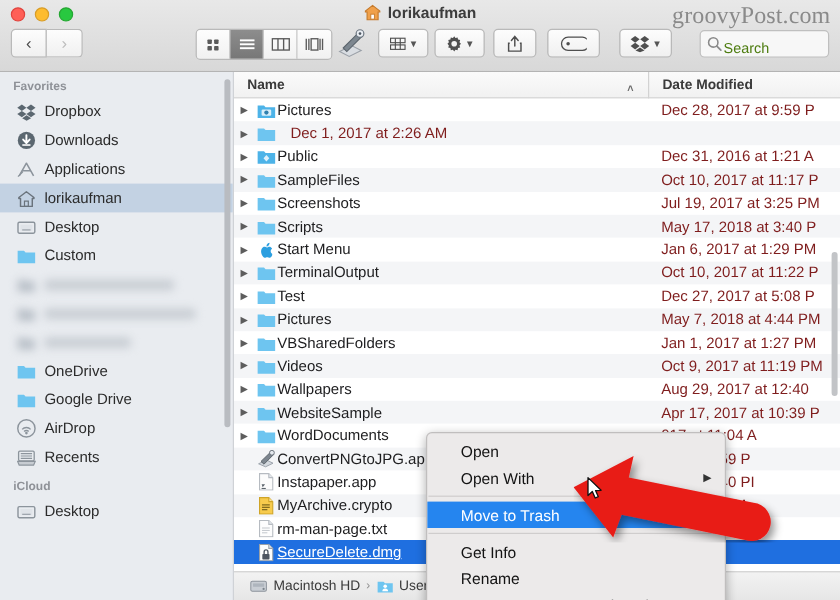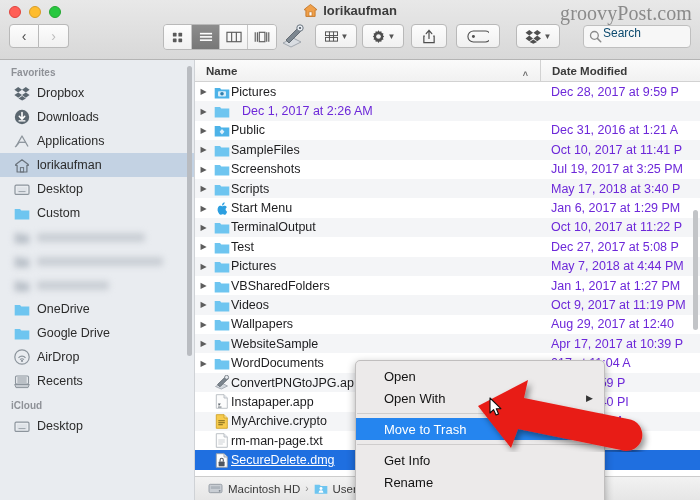--- a/index.html
+++ b/index.html
@@ -58,22 +58,22 @@
   .tbicon { position:absolute; top:24px; display:flex; align-items:center;
     justify-content:center; height:25px; }
   .tbbtn { background:linear-gradient(#fdfdfd,#f0f0f0); border:1px solid #b9b9b9;
     border-radius:4px; height:24px; display:flex; align-items:center;
     justify-content:center; gap:2px; }
   .chev { font-size:8px; color:#555; }
 
   .search {
     position:absolute; top:25px; right:9px; width:108px; height:23px;
     background:#f7f7f7; border:1px solid #bfbfbf; border-radius:4px;
-    display:flex; align-items:flex-start; gap:4px; padding-left:19px;
-    color:#0c4a6e; font-size:12px;
+    display:flex; align-items:flex-end; gap:4px; padding-left:19px;
+    color:#4d7c0f; font-size:12px;
   }
   .search .mag { position:absolute; left:5px; top:4px; }
 
   
   .sidebar {
     position:absolute; top:60px; left:0; width:195px; height:440px;
     background:#e9ecf0; border-right:1px solid #cfd2d6; overflow:hidden;
   }
   .sb-head { font-size:10px; color:#8e9197; font-weight:bold;
     padding:7px 0 3px 11px; }
@@ -101,21 +101,21 @@
 
   .rows { position:relative; }
   .row { display:flex; height:19.4px; align-items:center; font-size:12.5px; color:#1d1d1f; }
   .row.alt { background:#f4f5f7; }
   .row.sel { background:#1f6fe0; color:#fff; }
   .row.sel .date { color:#fff; }
   .tri { width:17px; text-align:center; font-size:8px; color:#5d5d5d; flex:none; }
   .ficon { width:19px; flex:none; display:flex; align-items:center; justify-content:center; }
   .fname { width:309px; overflow:hidden; white-space:nowrap; }
   .row.sel .fname { text-decoration:underline; }
-  .date { padding-left:11px; color:#6d28d9; white-space:nowrap; font-size:12.5px; }
+  .date { padding-left:11px; color:#7f1d1d; white-space:nowrap; font-size:12.5px; }
 
   .hscroll { position:absolute; left:4px; bottom:0; width:296px; height:8px;
     border-radius:4px; background:#c2c4c7; }
   .vscroll { position:absolute; right:2px; top:150px; width:5px; height:120px;
     border-radius:3px; background:#c2c4c7; }
 
   .pathbar { position:absolute; left:195px; bottom:0; width:505px; height:24px;
     background:linear-gradient(#f2f2f2,#e6e6e6); border-top:1px solid #cccccc;
     display:flex; align-items:center; gap:5px; padding-left:13px;
     font-size:11.5px; color:#3a3a3a; }
@@ -443,21 +443,21 @@
            <span class="date">Dec 31, 2016 at 1:21 A</span>
          </div>
         <div class="row alt">
            <span class="tri">▶</span>
            <span class="ficon">
             <svg width="16" height="14" viewBox="0 0 16 14">
               <path d="M.7 3 H6 l1.3 1.4H15.3V13.4H.7Z" fill="#6ec5f0"></path>
             </svg>
           </span>
            <span class="fname">SampleFiles</span>
-           <span class="date">Oct 10, 2017 at 11:41 P</span>
+           <span class="date">Oct 10, 2017 at 11:17 P</span>
          </div>
         <div class="row">
            <span class="tri">▶</span>
            <span class="ficon">
             <svg width="16" height="14" viewBox="0 0 16 14">
               <path d="M.7 3 H6 l1.3 1.4H15.3V13.4H.7Z" fill="#6ec5f0"></path>
             </svg>
           </span>
            <span class="fname">Screenshots</span>
            <span class="date">Jul 19, 2017 at 3:25 PM</span>

